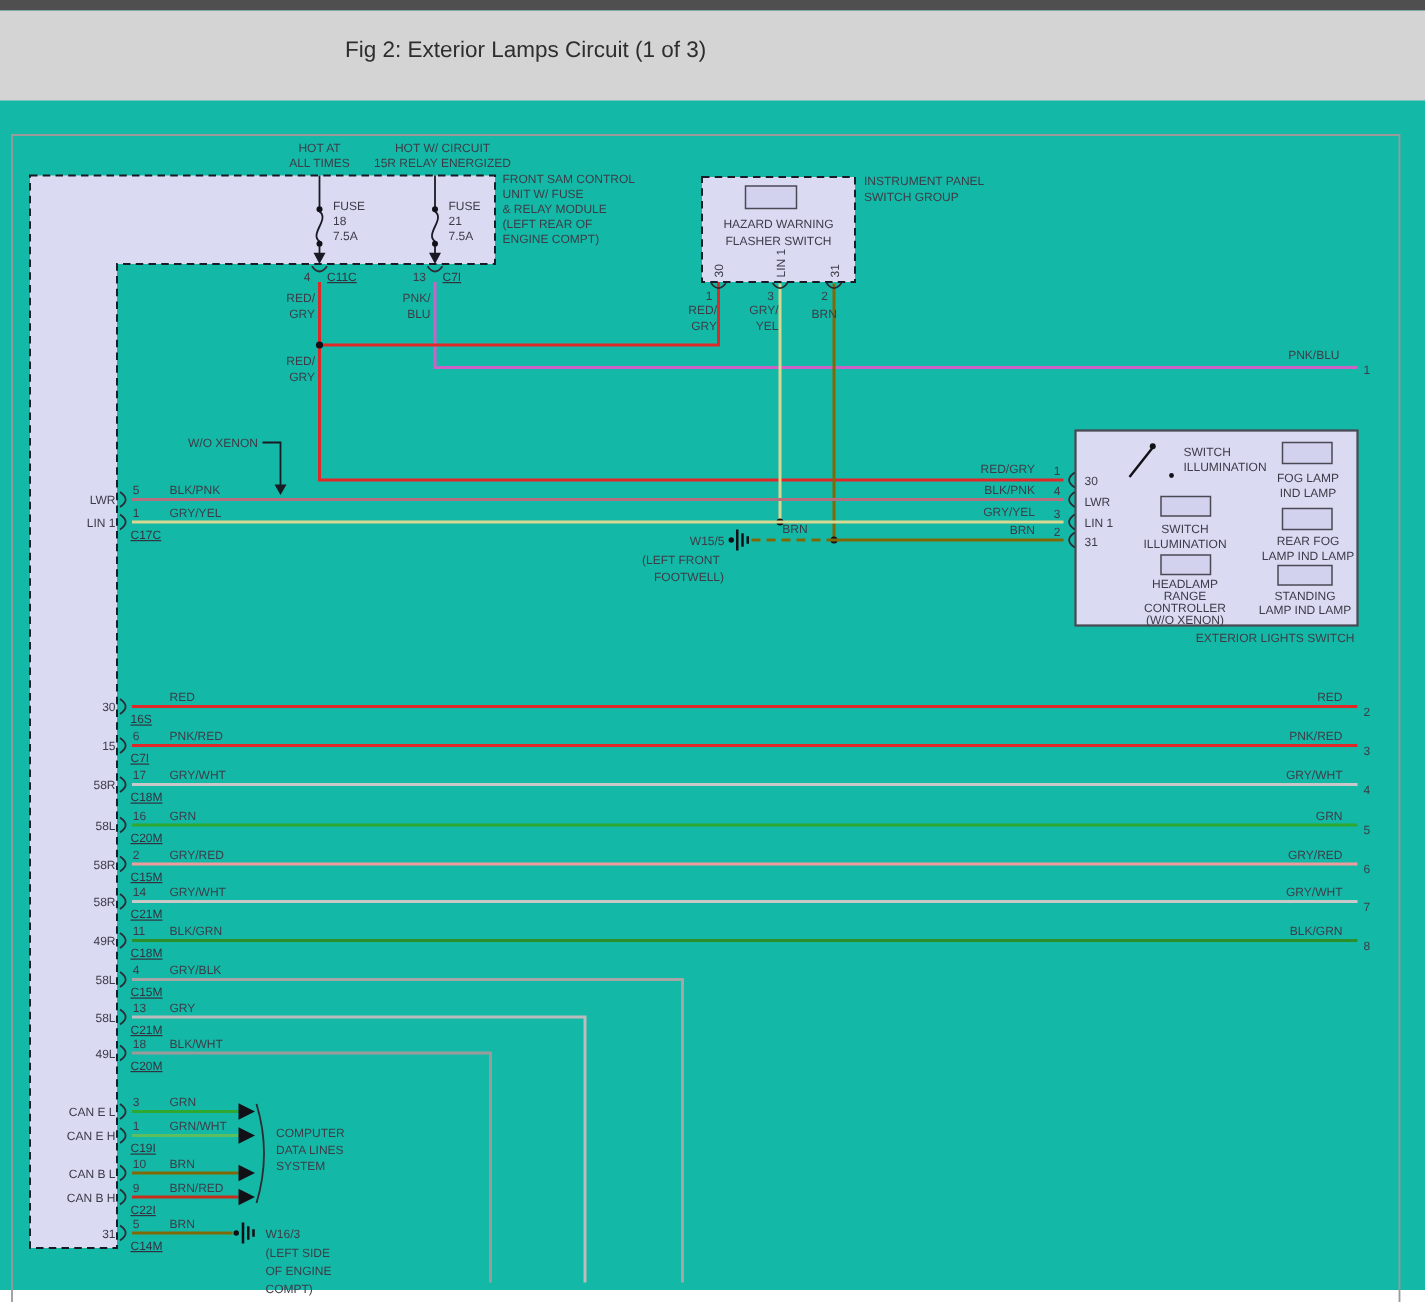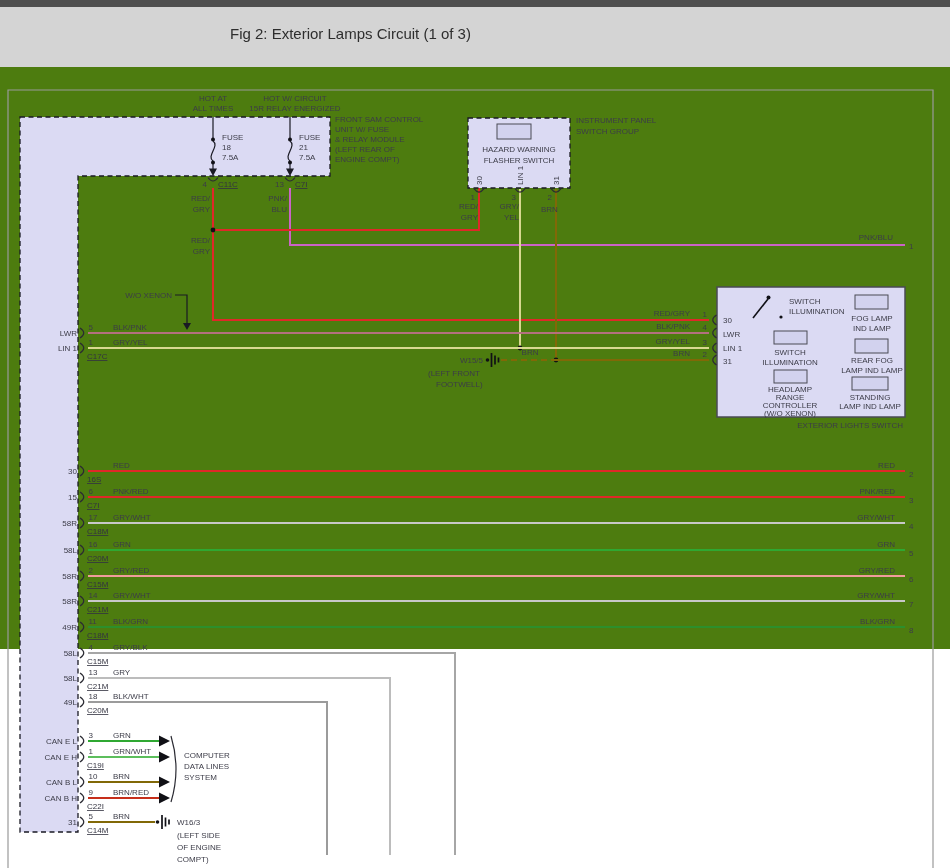--- a/index.html
+++ b/index.html
@@ -1,17 +1,17 @@
 <!DOCTYPE html>
 <html><head>
 <meta charset="utf-8">
 <style>
   html,body{margin:0;padding:0;background:#fff;width:950px;height:868px;overflow:hidden;
     font-family:"Liberation Sans",sans-serif;}
-  #stage{position:relative;width:950px;height:649px;background:#4d7c0f;}
+  #stage{position:relative;width:950px;height:860px;background:#14b8a6;}
   #topbar{position:absolute;left:0;top:0;width:950px;height:7px;background:#4f4f4f;}
   #titleband{position:absolute;left:0;top:7px;width:950px;height:60px;background:#d4d4d4;}
   #titleband .title{position:absolute;left:230px;top:18px;font-size:15px;color:#2e2e2e;}
   svg{position:absolute;left:0;top:0;}
   .t{font-size:8px;fill:#3c3c48;}
   .tc{font-size:8px;fill:#3c3c48;text-anchor:middle;}
   .tr{font-size:8px;fill:#3c3c48;text-anchor:end;}
   .conn{text-decoration:underline;fill:#333340;}
   .frame{fill:none;stroke:#9a9a9a;stroke-width:1.2;}
   .boxfill{fill:#dbdaf3;stroke:#1a1a24;stroke-width:1.3;stroke-dasharray:5 3.5;}

